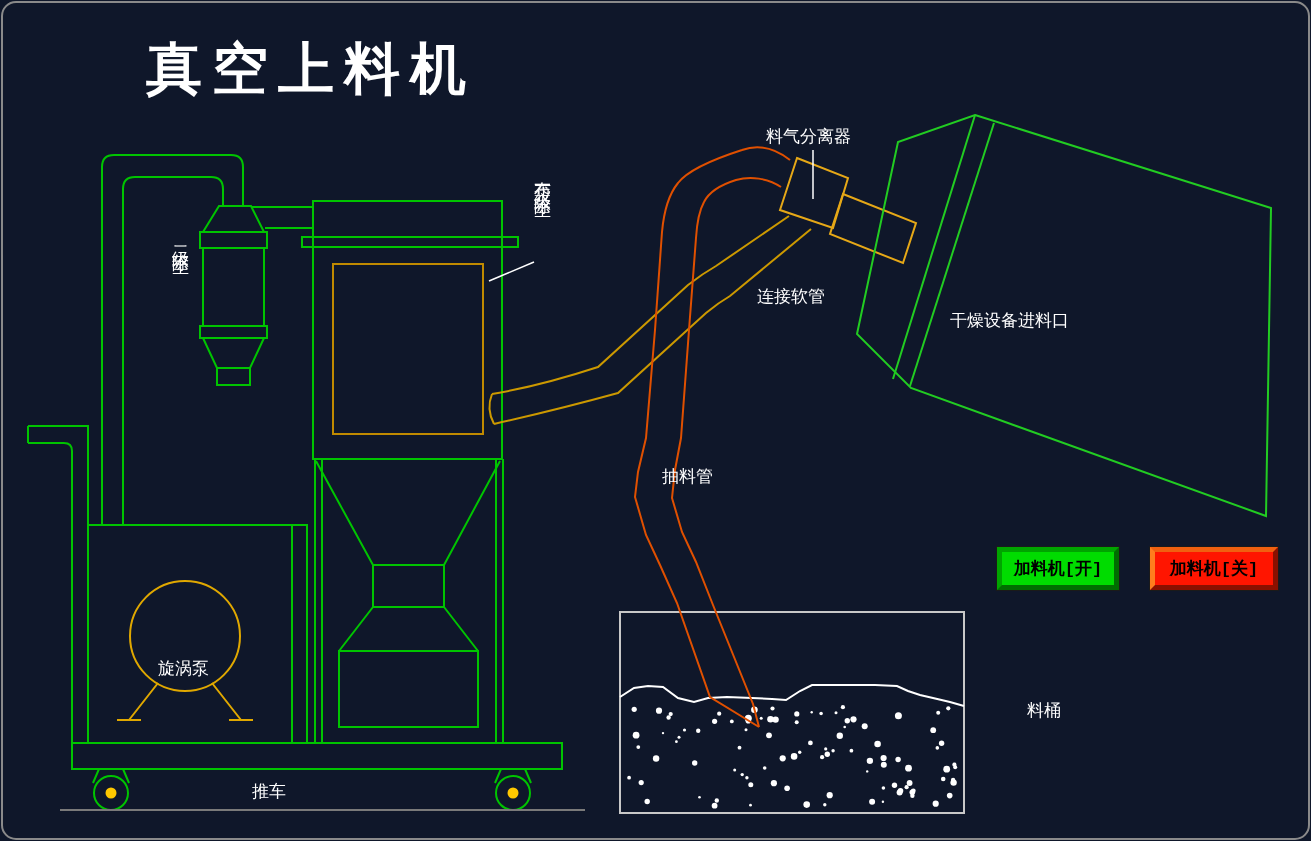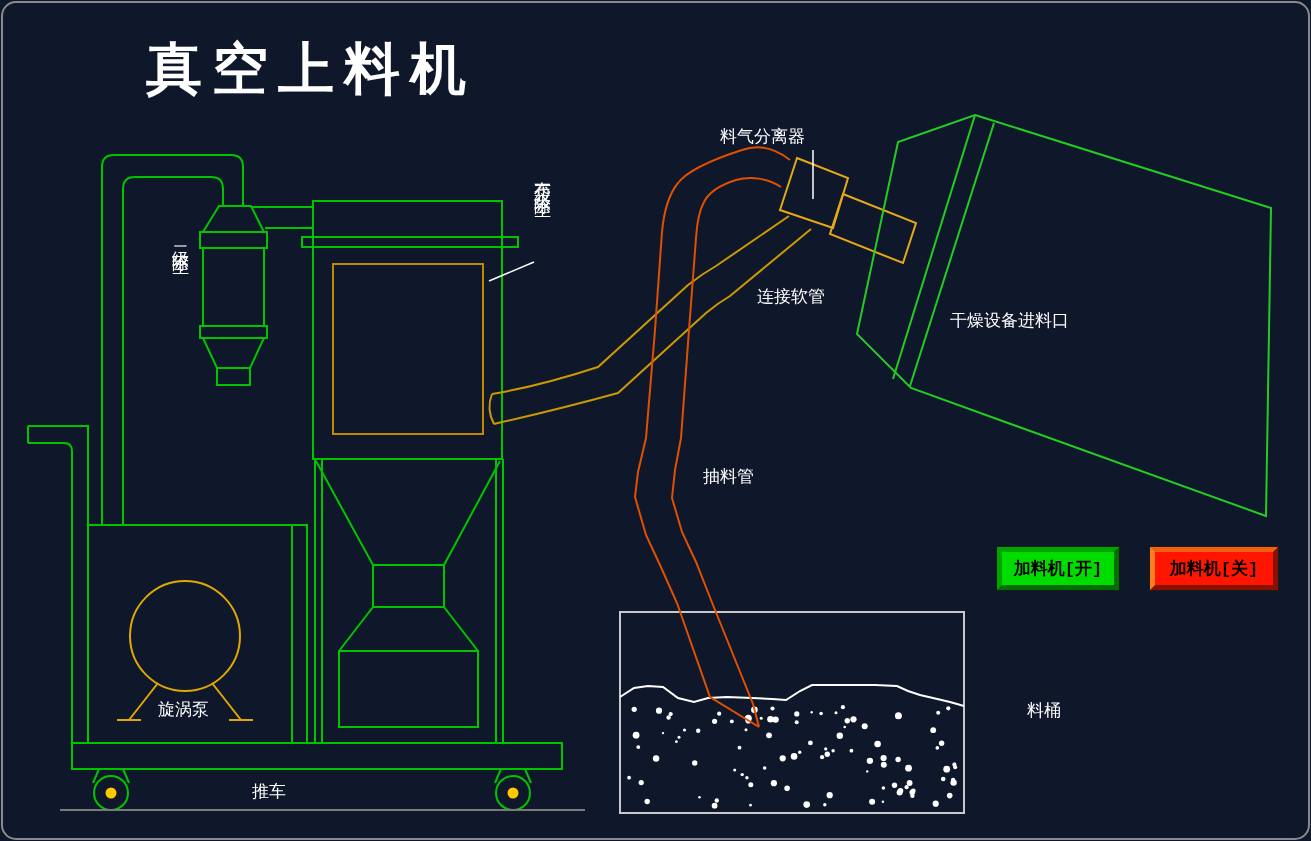--- a/index.html
+++ b/index.html
@@ -231,33 +231,33 @@
       <circle cx="513" cy="793" r="5.5" fill="#FFC800"></circle>
       <path d="M60,810 H585" stroke="#7a7a7a" stroke-width="2"></path>
     </g>
 
     <path d="M813,150 V199" stroke="#ffffff" stroke-width="1.5"></path>
     <path d="M534,262 L489,281" stroke="#ffffff" stroke-width="1.5"></path>
   </svg>
 
   <div id="page-title">真空上料机</div>
 
-  <div class="label" style="left:720px;top:128px;">料气分离器</div>
+  <div class="label" style="left:766px;top:128px;">料气分离器</div>
 
   <div class="vlabel" style="left:531px;top:168px;">布袋一级除尘</div>
 
   <div class="vlabel" style="left:169px;top:233px;">二级除尘</div>
 
   <div class="label" style="left:745px;top:288px;margin-left:12px;">连接软管</div>
 
   <div class="label" style="left:950px;top:312px;">干燥设备进料口</div>
 
-  <div class="label" style="left:703px;top:468px;">抽料管</div>
-
-  <div class="label" style="left:158px;top:701px;">旋涡泵</div>
+  <div class="label" style="left:662px;top:468px;">抽料管</div>
+
+  <div class="label" style="left:158px;top:660px;">旋涡泵</div>
 
   <div class="label" style="left:252px;top:775px;margin-top:8px;">推车</div>
 
   <div class="label" style="left:1027px;top:702px;">料桶</div>
 
   <div class="hmi-btn" id="btn-feeder-on">加料机[开]</div>
 
   <div class="hmi-btn" id="btn-feeder-off">加料机[关]</div>
 
 </div>

